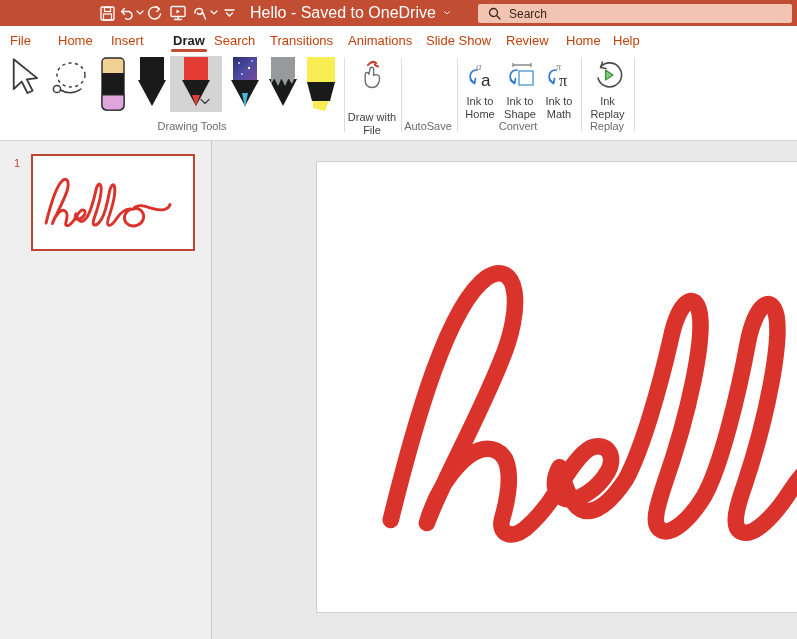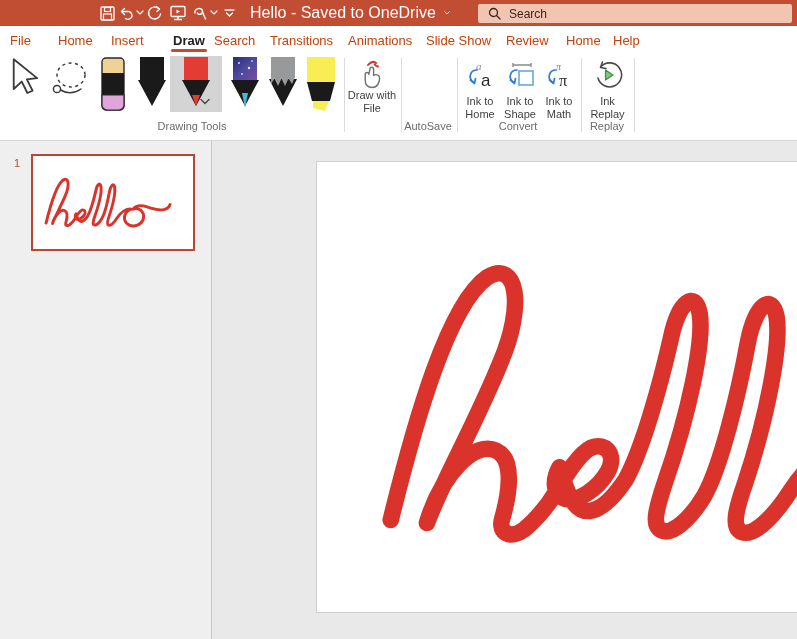--- a/index.html
+++ b/index.html
@@ -196,21 +196,21 @@
       <path d="M10 44 L26 44 L22 54 L10 51 Z" fill="#f8ee53"></path>
     </svg>
 
     <div class="divider" style="left:344px"></div>
 
     <div class="abs" style="left:346px; top:2px; width:52px; height:78px">
       <svg class="abs" style="left:12px; top:2px" width="28" height="32" viewBox="0 0 28 32">
         <path d="M10 6 Q14 1 18 4 Q15 6 20 7.5" fill="none" stroke="#cf3b2f" stroke-width="2" stroke-linecap="round"></path>
         <path d="M12 10 c0 -2.4 3.6 -2.4 3.6 0 v6.5 c2.4 -1.8 6 -0.6 6 2.4 c0 4.8 -2.4 9.6 -7.2 9.6 c-4.2 0 -7.2 -2.4 -7.2 -7.2 v-6 c0 -2.4 3.6 -2.4 3.6 0 z" fill="#fff" stroke="#707070" stroke-width="1.4" stroke-linejoin="round"></path>
       </svg>
-      <div class="tool-label" style="left:0; top:32px; width:52px">
+      <div class="tool-label" style="left:0; top:54px; width:52px">
         <div>Draw with</div>
         <div>File</div>
       </div>
     </div>
 
     <div class="divider" style="left:401px"></div>
 
 
     <div class="divider" style="left:457px"></div>
 

